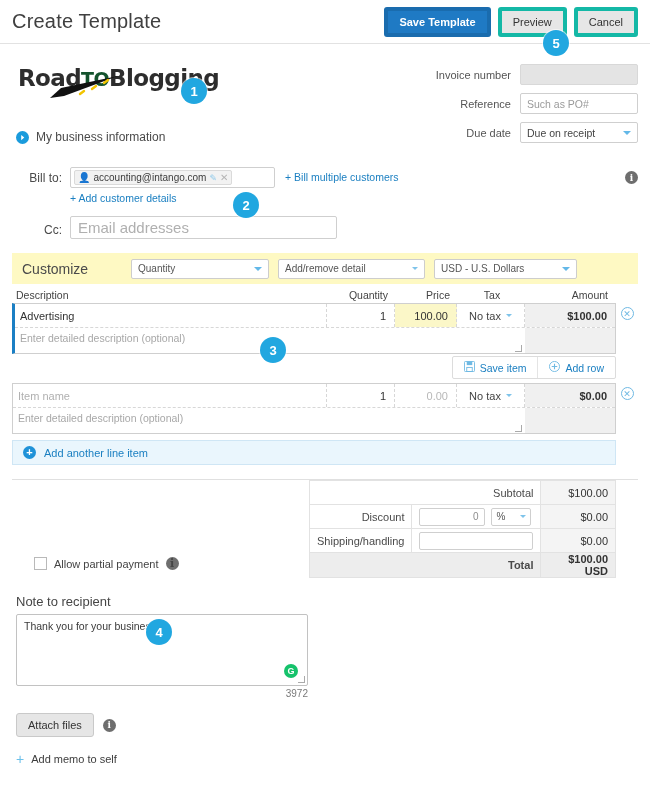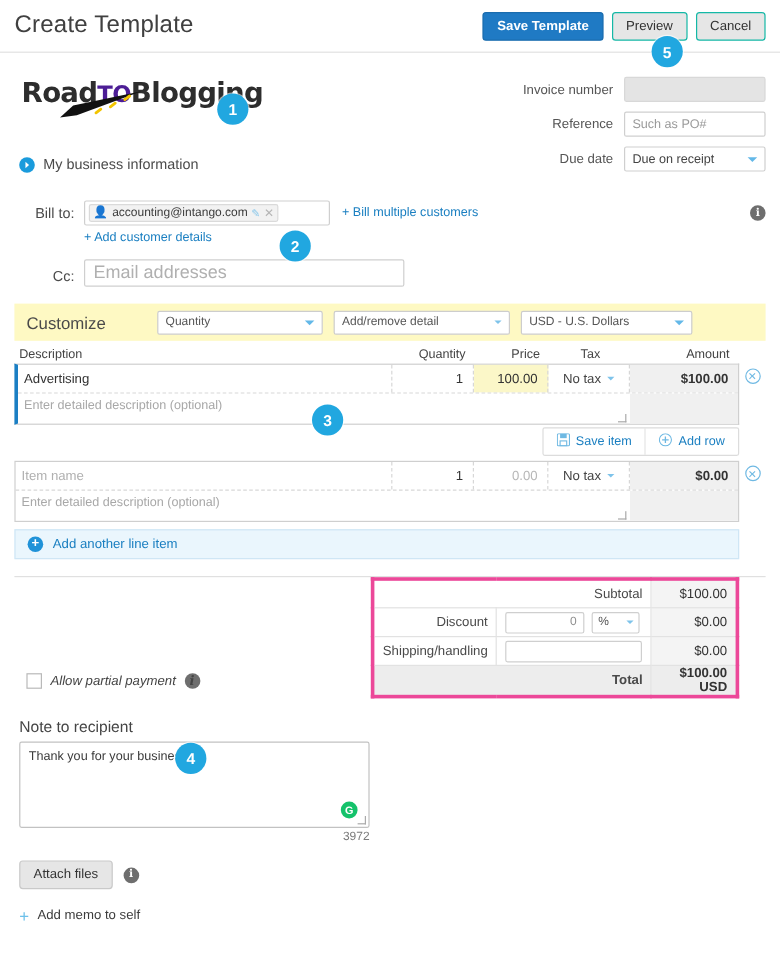--- a/index.html
+++ b/index.html
@@ -18,21 +18,21 @@
   .header {
     position:relative;
     height:44px;
     padding:0 12px;
     display:flex; align-items:center; justify-content:space-between;
     border-bottom:1px solid #e2e2e2;
   }
   .page-title { font-size:20px; font-weight:400; color:#404040; letter-spacing:.2px; }
   .hdr-btns { display:flex; align-items:center; gap:7px; }
   .btn {
-    border:1px solid #14b8a6; border-radius:3px;
+    border:4px solid #14b8a6; border-radius:3px;
     font-size:11px; padding:5px 11px; line-height:12px;
     background:#e6e6e6; color:#333; cursor:pointer; white-space:nowrap;
   }
   .btn.primary { background:#1f7ac4; border-color:#1a6cae; color:#fff; font-weight:600; }
 
   
   .bubble {
     position:absolute;
     width:26px; height:26px; border-radius:50%;
     background:#21a7e0;
@@ -54,21 +54,21 @@
   .top-sec { display:flex; padding-top:14px; }
   .top-left { width:56%; }
   .top-right { width:44%; padding-top:6px; }
 
   .logo { display:flex; align-items:center; height:40px; margin-left:6px; position:relative; }
   .logo-text {
     font-family:"DejaVu Sans", sans-serif;
     font-size:23px; font-weight:700; letter-spacing:-.6px;
     color:#2d2d2d; position:relative; z-index:2;
   }
-  .logo-text .to { color:#4c1d95; font-size:19px; }
+  .logo-text .to { color:#14532d; font-size:19px; }
   .road {
     position:absolute; left:30px; top:17px; width:74px; height:24px; z-index:3;
   }
 
   .biz-info { display:flex; align-items:center; gap:7px; margin-top:32px; margin-left:4px; }
   .biz-arrow {
     width:13px; height:13px; border-radius:50%; background:#1a9bdc;
     display:flex; align-items:center; justify-content:center;
   }
   .biz-arrow svg { display:block; }
@@ -187,25 +187,25 @@
     font-size:11px; color:#1a7fc1;
   }
   .plus-circle {
     width:13px; height:13px; border-radius:50%; background:#1f92d8; color:#fff;
     font-size:11px; line-height:11px; display:flex; align-items:center; justify-content:center; font-weight:700;
   }
 
   
   .tot-sec { display:flex; margin-top:14px; border-top:1px solid #e0e0e0; padding-top:0; }
   .tot-left { flex:1; position:relative; }
-  .partial { display:flex; align-items:center; gap:7px; position:absolute; bottom:8px; left:10px;font-style:italic; }
+  .partial { display:flex; align-items:center; gap:7px; position:absolute; bottom:8px; left:22px; }
   .cbox { width:13px; height:13px; border:1px solid #b9b9b9; background:#fff; }
   .partial span { font-size:11px; color:#444; }
 
-  .tot-table { width:307px; border:3px solid #ec4899; border-collapse:collapse; margin-right:22px; }
+  .tot-table { width:307px; border:1px solid #ec4899; border-collapse:collapse; margin-right:22px; }
   .tot-table tr { height:24px; }
   .tot-table td { border:1px solid #e2e2e2; font-size:11px; padding:0 7px; }
   .tt-lbl { text-align:right; color:#4a4a4a; }
   .tt-val { width:96px; text-align:right; color:#333; background:#f4f4f4; }
   .tt-total td { background:#ededed; font-weight:700; }
   .tt-total .tt-lbl { font-weight:700; }
   .mini-input {
     height:18px; border:1px solid #cfcfcf; background:#fff; border-radius:2px;
     display:flex; align-items:center; justify-content:flex-end; padding-right:6px;
     font-size:10px; color:#8d8d8d;

